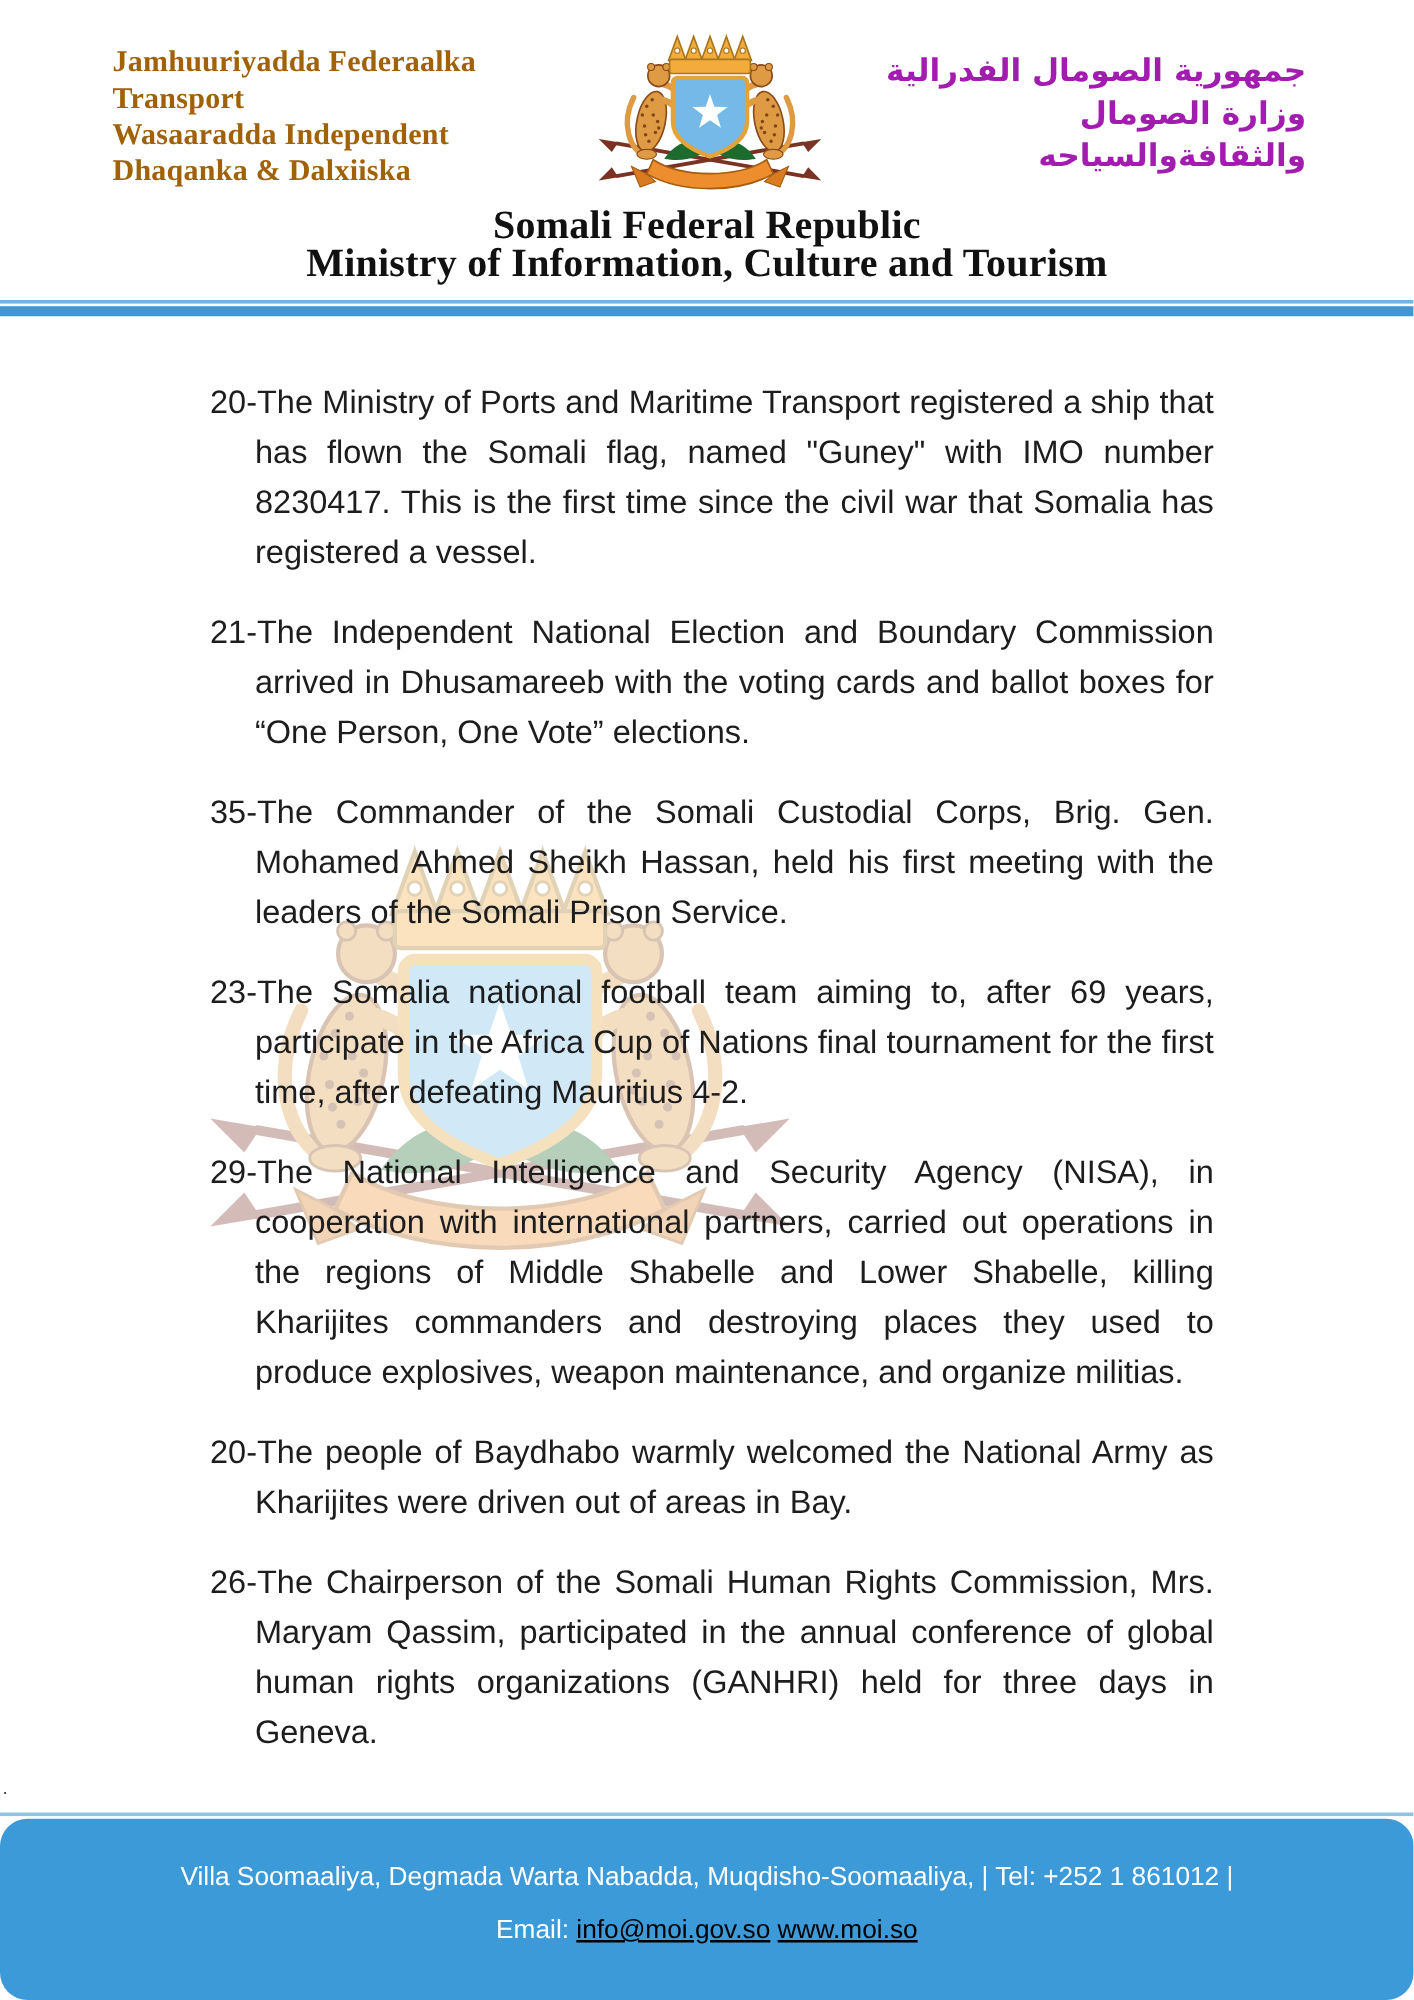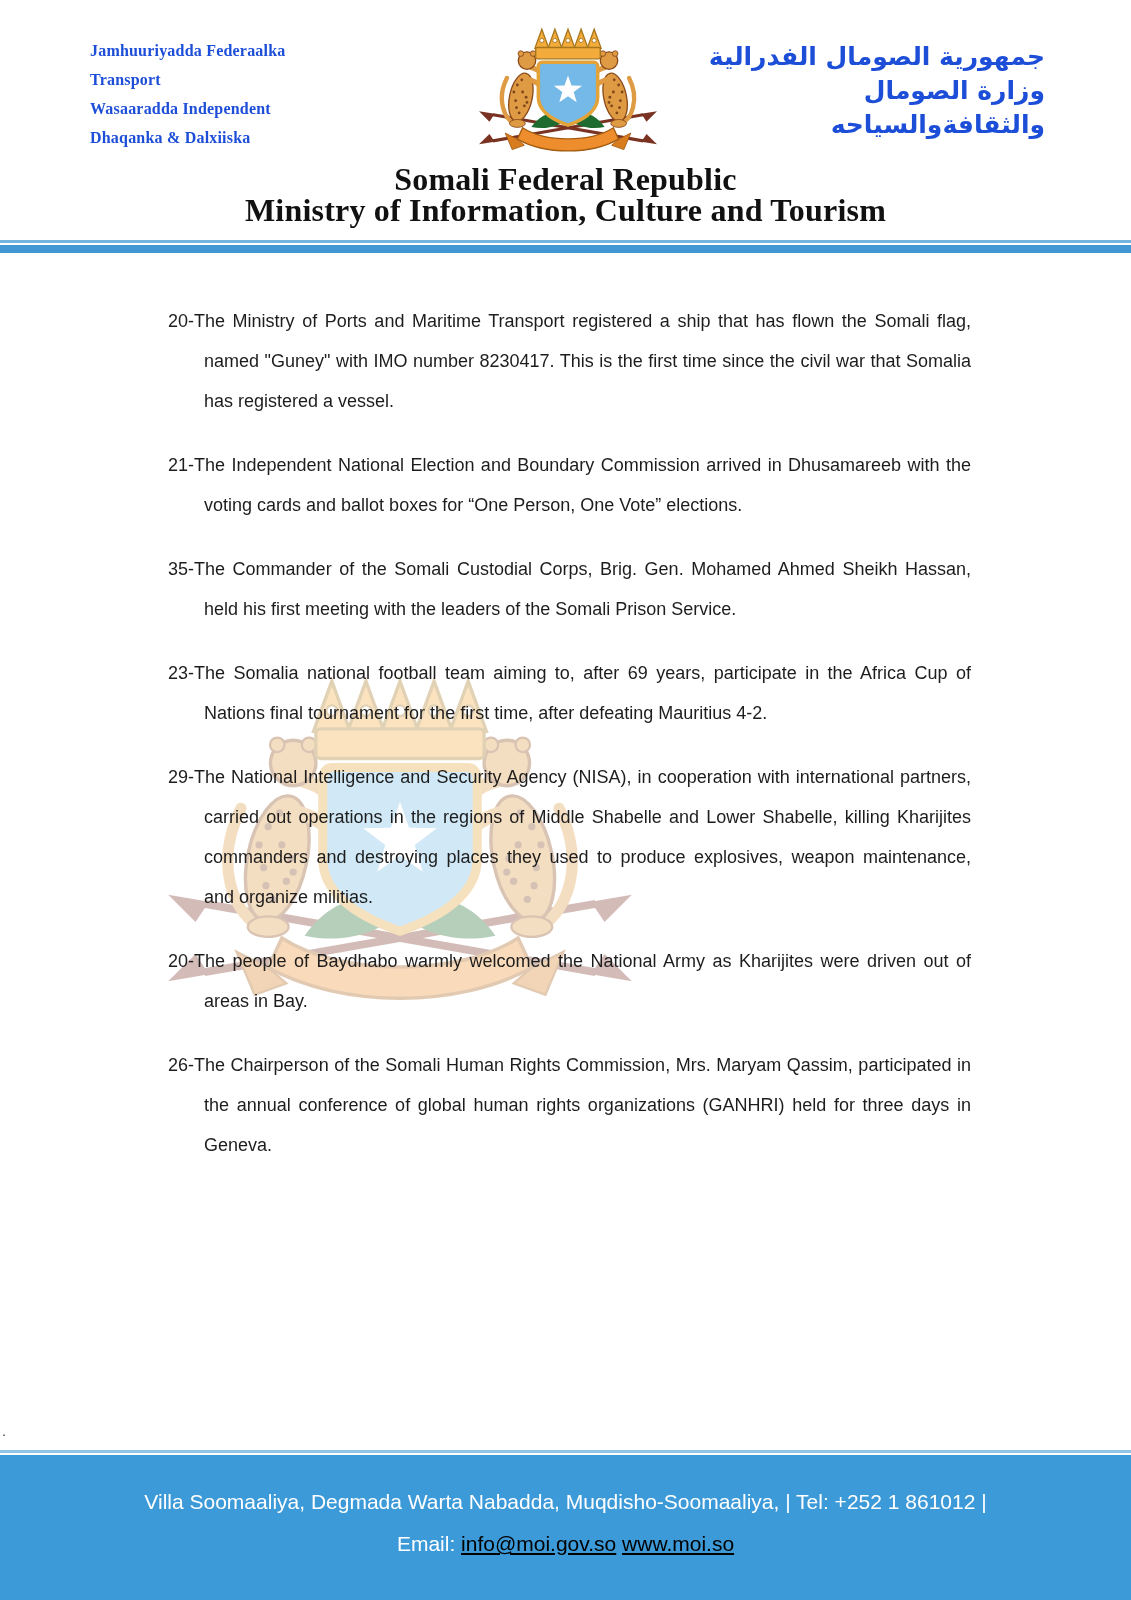--- a/index.html
+++ b/index.html
@@ -18,38 +18,38 @@
     display:flex;
     align-items:flex-start;
     padding-top:22px;
   }
   .left-block {
     flex:1;
     padding-left:90px;
     padding-top:14px;
     font-family:"Liberation Serif", serif;
     font-weight:bold;
-    font-size:16px;
+    font-size:24px;
     line-height:29px;
-    color:#1d4ed8;
+    color:#a16207;
     letter-spacing:.2px;
   }
   .center-block { width:192px; text-align:center; }
   .center-block svg { display:block; }
   .arabic-block {
     flex:1;
     padding-right:86px;
     padding-top:18px;
     text-align:right;
     direction:rtl;
     font-family:"DejaVu Sans", sans-serif;
     font-weight:bold;
     font-size:25px;
     line-height:34px;
-    color:#1d4ed8;
+    color:#a21caf;
   }
   .center-titles {
     text-align:center;
     font-family:"Liberation Serif", serif;
     font-weight:bold;
     font-size:32px;
     line-height:31px;
     color:#111;
     margin-top:2px;
     letter-spacing:.2px;
@@ -68,21 +68,21 @@
     position:absolute;
     left:150px; top:410px;
     width:500px;
     opacity:.32;
     z-index:0;
     pointer-events:none;
   }
   .news-item {
     position:relative;
     z-index:1;
-    font-size:18px;
+    font-size:26px;
     line-height:40px;
     text-align:justify;
     padding-left:36px;
     text-indent:-36px;
     margin-bottom:24px;
     color:#1d1d1d;
   }
   .news-item .num { white-space:nowrap; }
   .stray-dot {
     position:absolute;
@@ -99,20 +99,21 @@
   footer .edge-thin { height:3px; background:#8fc3e8; }
   footer .edge-gap  { height:2px; background:#ffffff; }
   footer .band {
     height:145px;
     background:#3d9ad8;
     color:#ffffff;
     text-align:center;
     font-size:21px;
     line-height:42px;
     padding-top:26px;
+    border-radius:22px;
   }
   footer a { color:#000000; text-decoration:underline; }
 </style>
 </head>
 <body>
 
 <svg width="0" height="0" style="position:absolute" aria-hidden="true">
   <defs>
     <g id="coa">
 

